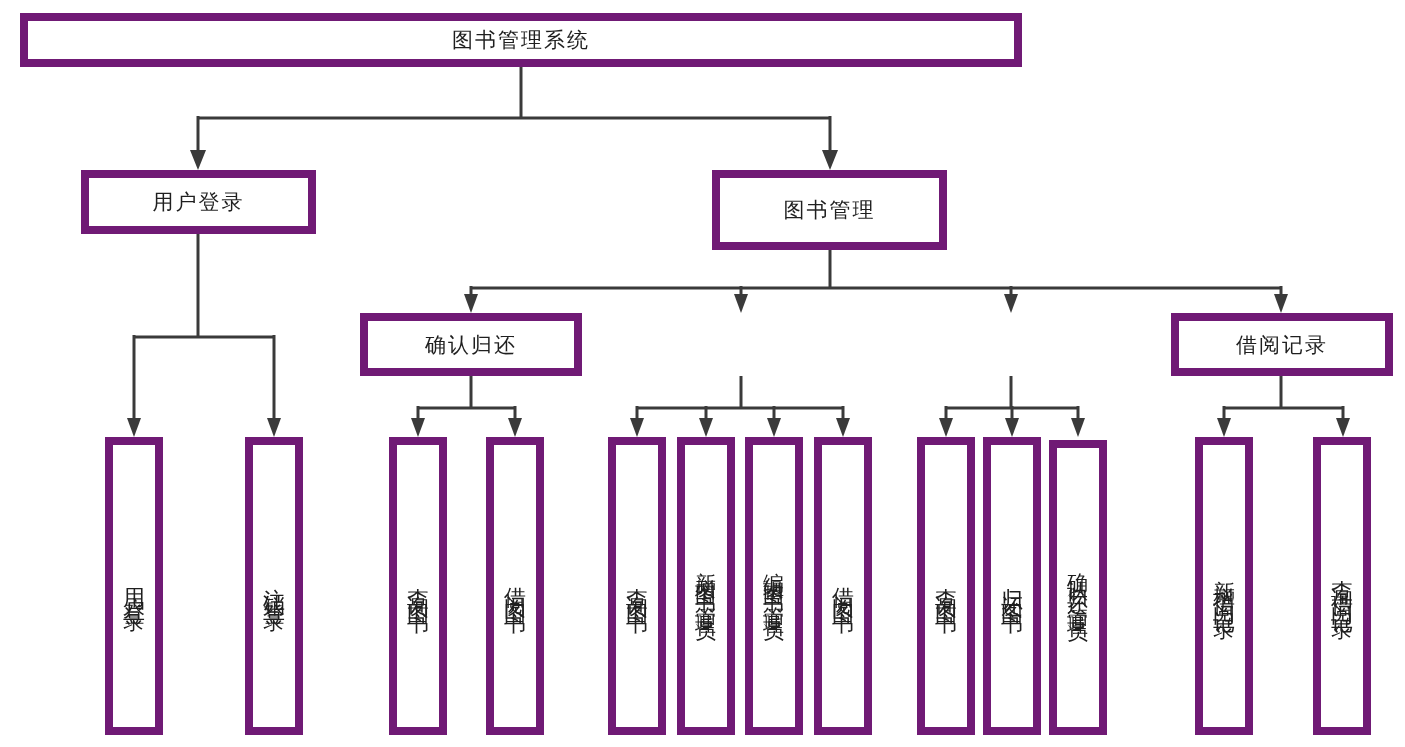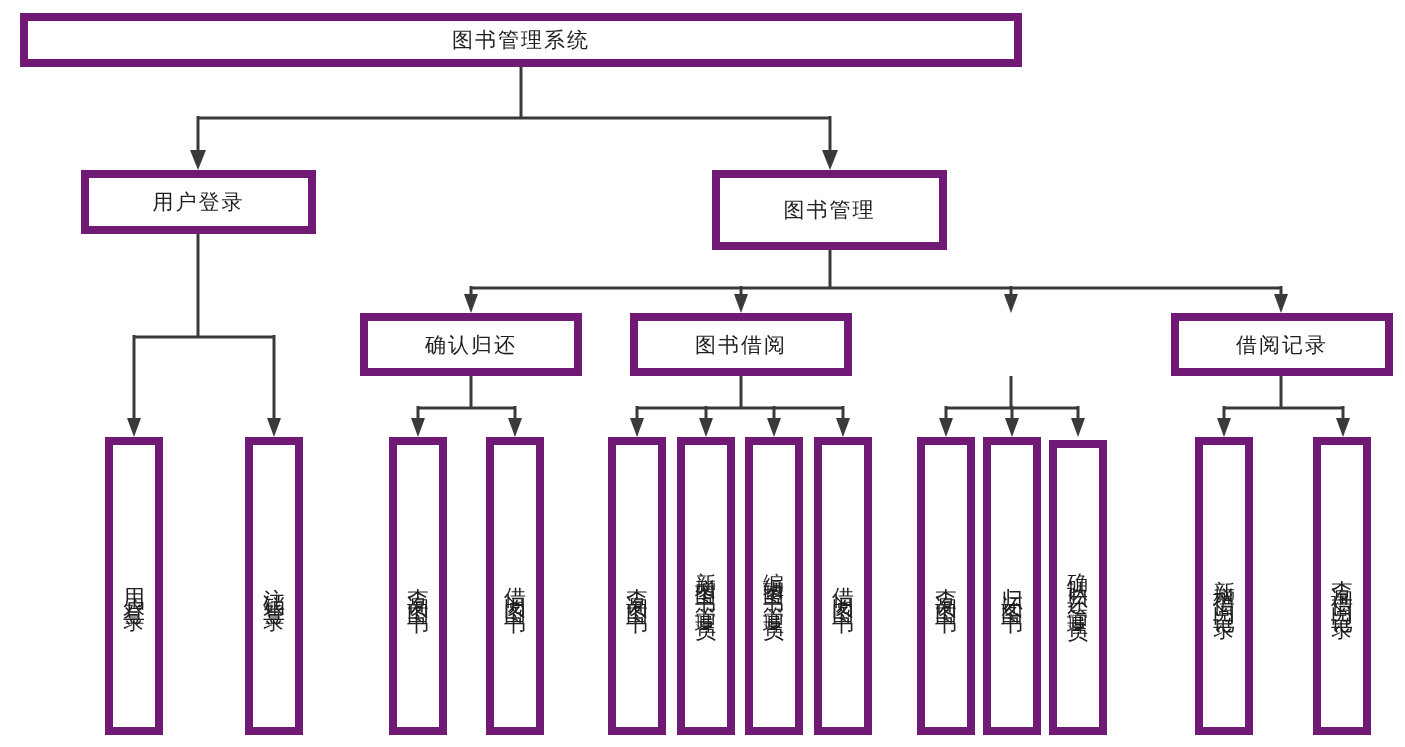--- a/index.html
+++ b/index.html
@@ -131,23 +131,20 @@
   <div class="box h" style="left:81px;top:170px;width:235px;height:64px">
     <span>用户登录</span>
   </div>
   <div class="box h" style="left:712px;top:170px;width:235px;height:80px">
     <span>图书管理</span>
   </div>
 
   <div class="box h" style="left:360px;top:313px;width:222px;height:63px">
     <span>确认归还</span>
   </div>
-  <div class="box h" style="left:630px;top:313px;width:222px;height:63px">
-    <span>图书借阅</span>
-  </div>
   <div class="box h" style="left:1171px;top:313px;width:222px;height:63px">
     <span>借阅记录</span>
   </div>
 
   <div class="box v" style="left:105px;top:437px;width:58px;height:298px">
     <span>用户登录</span>
   </div>
   <div class="box v" style="left:245px;top:437px;width:58px;height:298px">
     <span>注销登录</span>
   </div>

